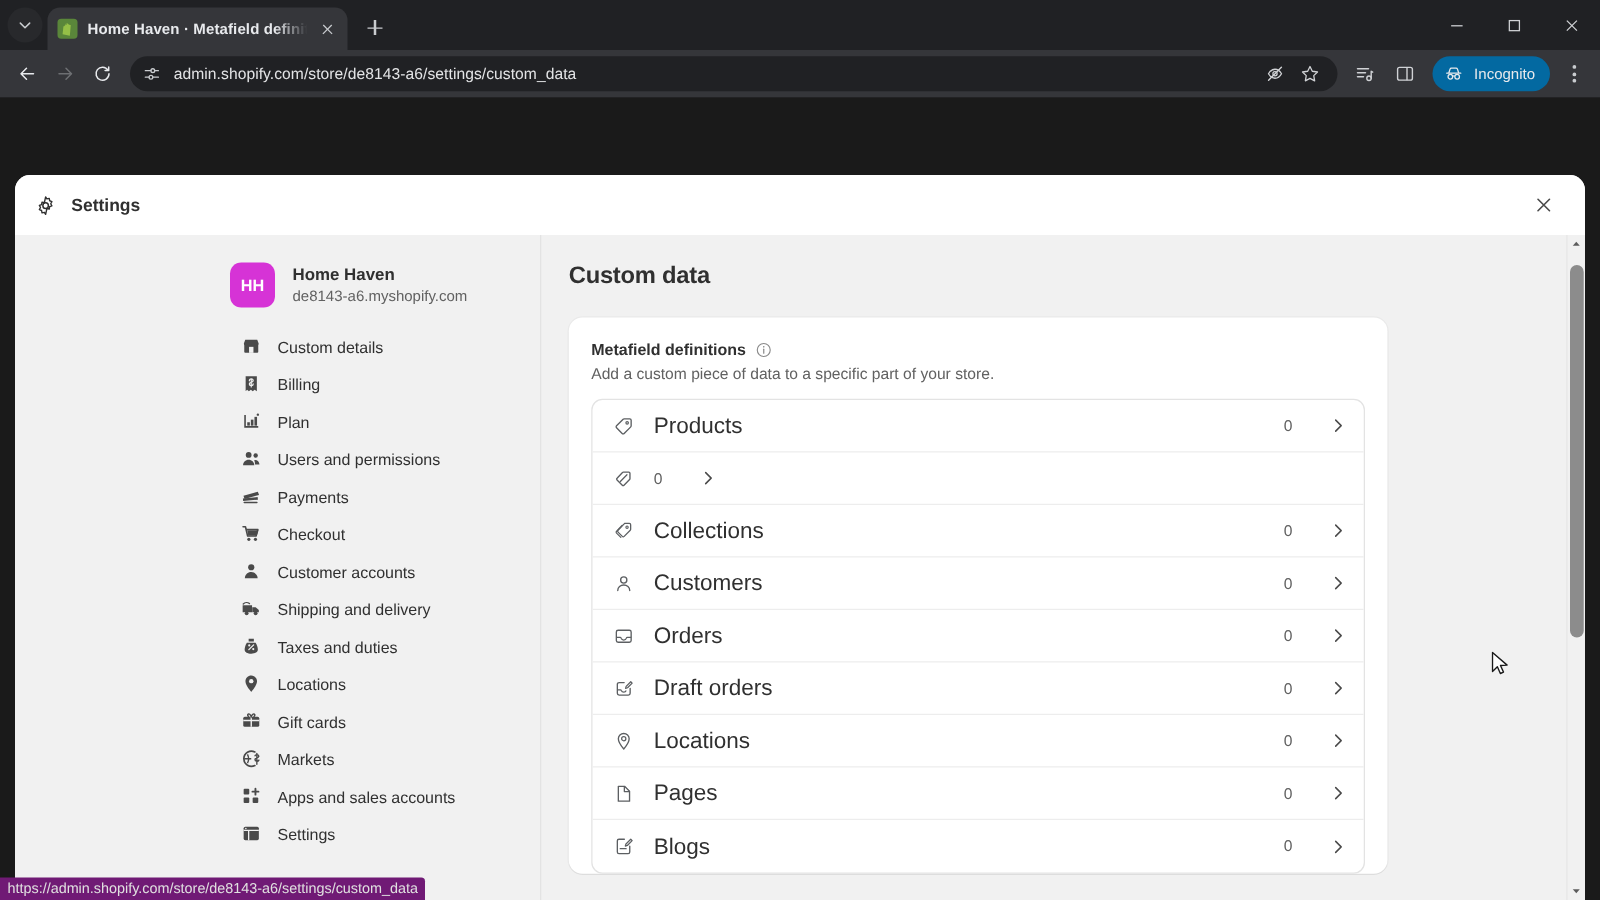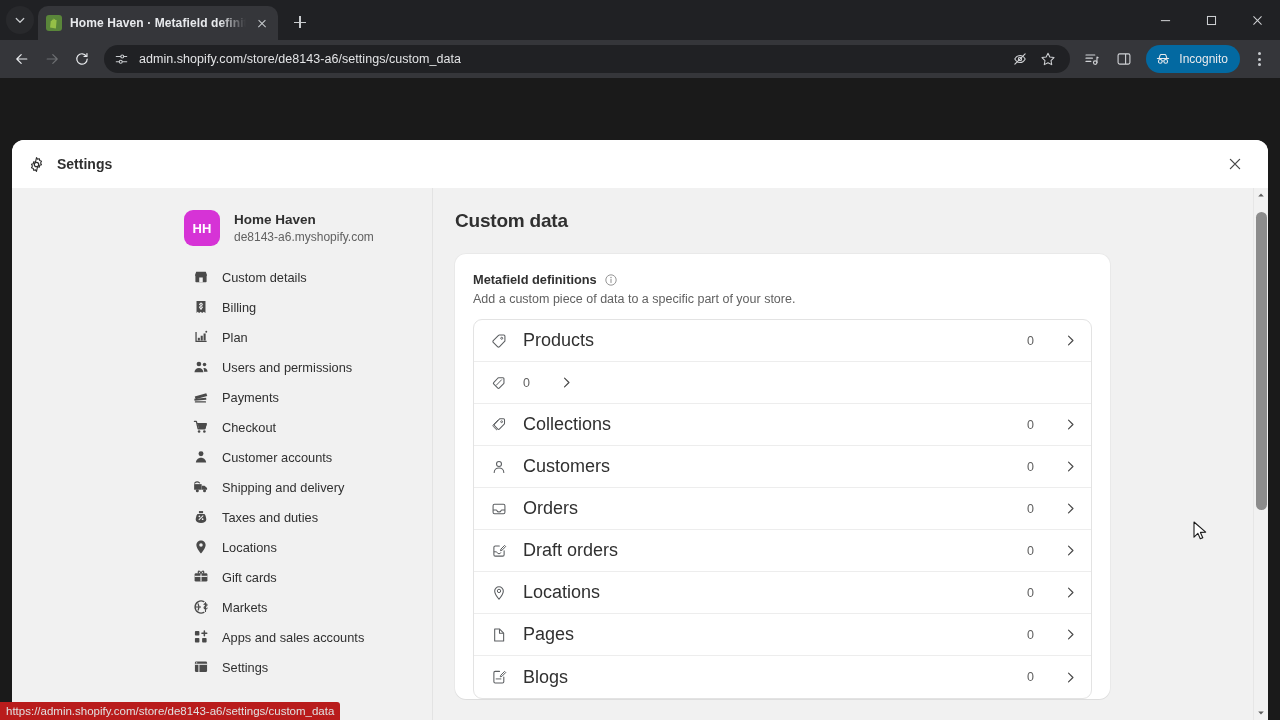--- a/index.html
+++ b/index.html
@@ -216,21 +216,21 @@
   .vscroll-arrow svg { width:8px; height:8px; }
   .vscroll-track { position:absolute; top:14px; bottom:14px; left:0; right:0; }
   .vscroll-thumb {
     position:absolute; left:2px; width:11px; top:10px; height:298px;
     background:#8c8c8c; border-radius:6px;
   }
   .vscroll-bottom { position:absolute; bottom:0; left:0; right:0; }
 
   
   .status-link {
-    position:absolute; left:0; bottom:0; height:18px; background:#b91c1c;
+    position:absolute; left:0; bottom:0; height:18px; background:#701a75;
     color:#e0e0e0; font-size:11.5px; display:flex; align-items:center;
     padding:0 6px; border-top-right-radius:3px; white-space:nowrap; z-index:40;
   }
 
   
   .cursor { position:absolute; left:1193px; top:521px; width:16px; height:22px; z-index:60; }
 </style>
 </head>
 <body>
 

